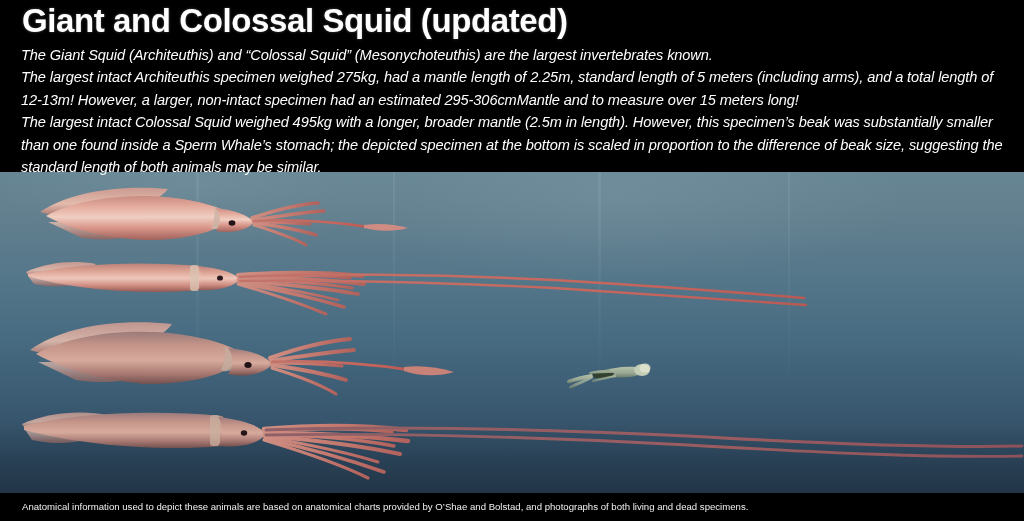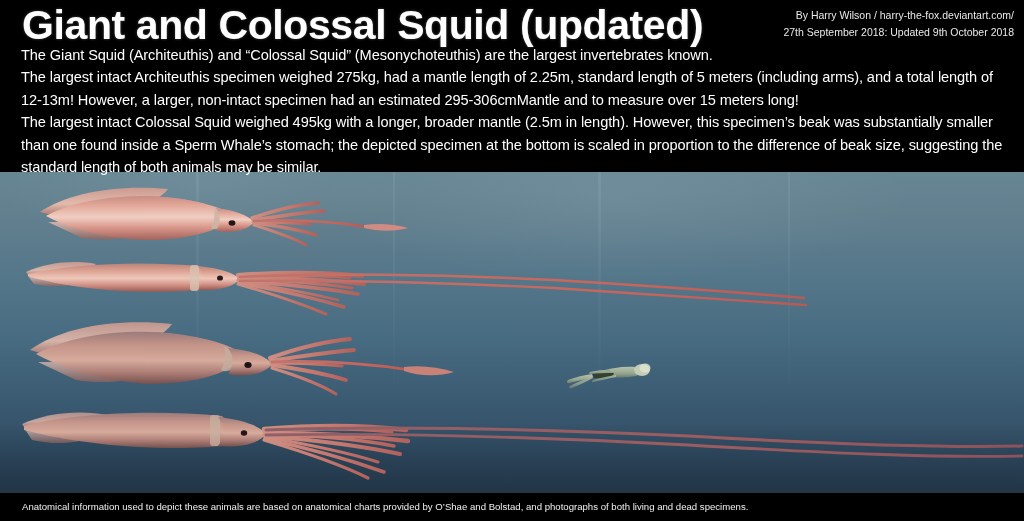--- a/index.html
+++ b/index.html
@@ -15,35 +15,36 @@
     background:#000; overflow:hidden;
   }
 
   
   .header {
     position:absolute; left:0; top:0; width:1024px; height:172px;
     background:#000; z-index:5;
   }
   .title {
     position:absolute; left:22px; top:2px;
-    font-size:41px; font-weight:bold; color:#ffffff;
+    font-size:33px; font-weight:bold; color:#ffffff;
     letter-spacing:-0.4px; white-space:nowrap;
     text-shadow:0 0 3px rgba(255,255,255,0.28);
   }
   .credit {
     position:absolute; right:10px; top:7px;
     text-align:right; color:#e9e9e9;
     font-size:10.5px; line-height:17px; white-space:nowrap;
   }
   .credit div { display:block; }
 
   .body-text {
     position:absolute; left:21px; top:44px; width:985px;
     color:#ffffff; font-size:14.6px; line-height:22.4px;
     letter-spacing:-0.1px;
+    font-style:italic;
   }
   .body-text p { margin:0; white-space:normal; }
 
   
   .scene {
     position:absolute; left:0; top:172px; width:1024px; height:321px;
     background:linear-gradient(to bottom,
        #678694 0%, #627f8e 14%, #55778a 32%,
        #476b81 52%, #3a5a72 72%, #314c62 88%, #2c4355 100%);
     overflow:hidden;
@@ -82,24 +83,20 @@
 </style>
 </head>
 <body>
 
 <div id="infographic">
 
   <div class="header">
 
     <div class="title">Giant and Colossal Squid (updated)</div>
 
-    <div class="credit">
-      <div>By Harry Wilson / harry-the-fox.deviantart.com/</div>
-      <div>27th September 2018: Updated 9th October 2018</div>
-    </div>
 
     <div class="body-text">
       <p>The Giant Squid (Architeuthis) and “Colossal Squid” (Mesonychoteuthis) are the largest invertebrates known.</p>
       <p>The largest intact Architeuthis specimen weighed 275kg, had a mantle length of 2.25m, standard length of 5 meters (including arms), and a total length of 12-13m! However, a larger, non-intact specimen had an estimated 295-306cmMantle and to measure over 15 meters long!</p>
       <p>The largest intact Colossal Squid weighed 495kg with a longer, broader mantle (2.5m in length). However, this specimen’s beak was substantially smaller than one found inside a Sperm Whale’s stomach; the depicted specimen at the bottom is scaled in proportion to the difference of beak size, suggesting the standard length of both animals may be similar.</p>
     </div>
   </div>
 
   <div class="scene">
 

